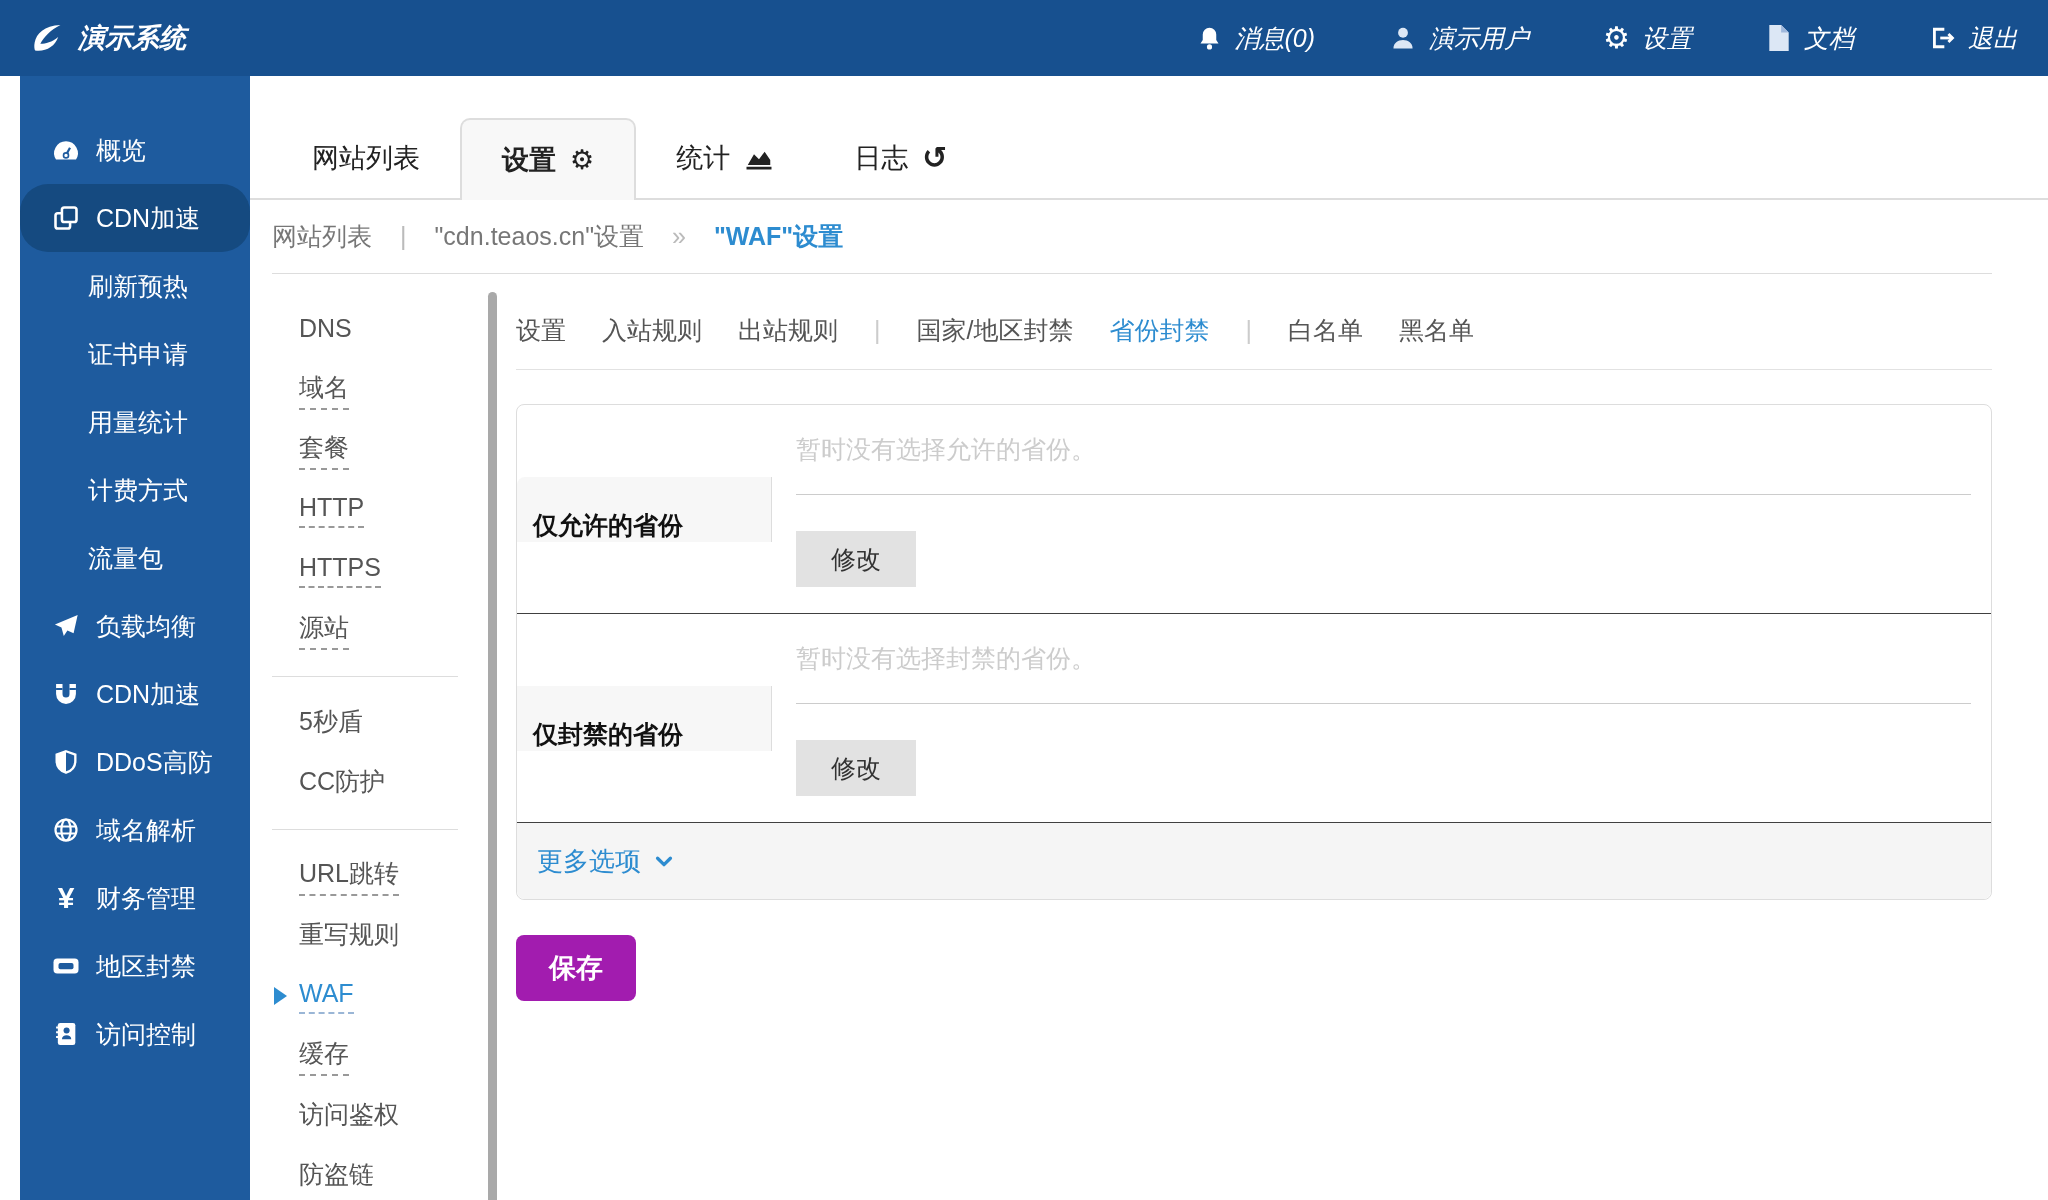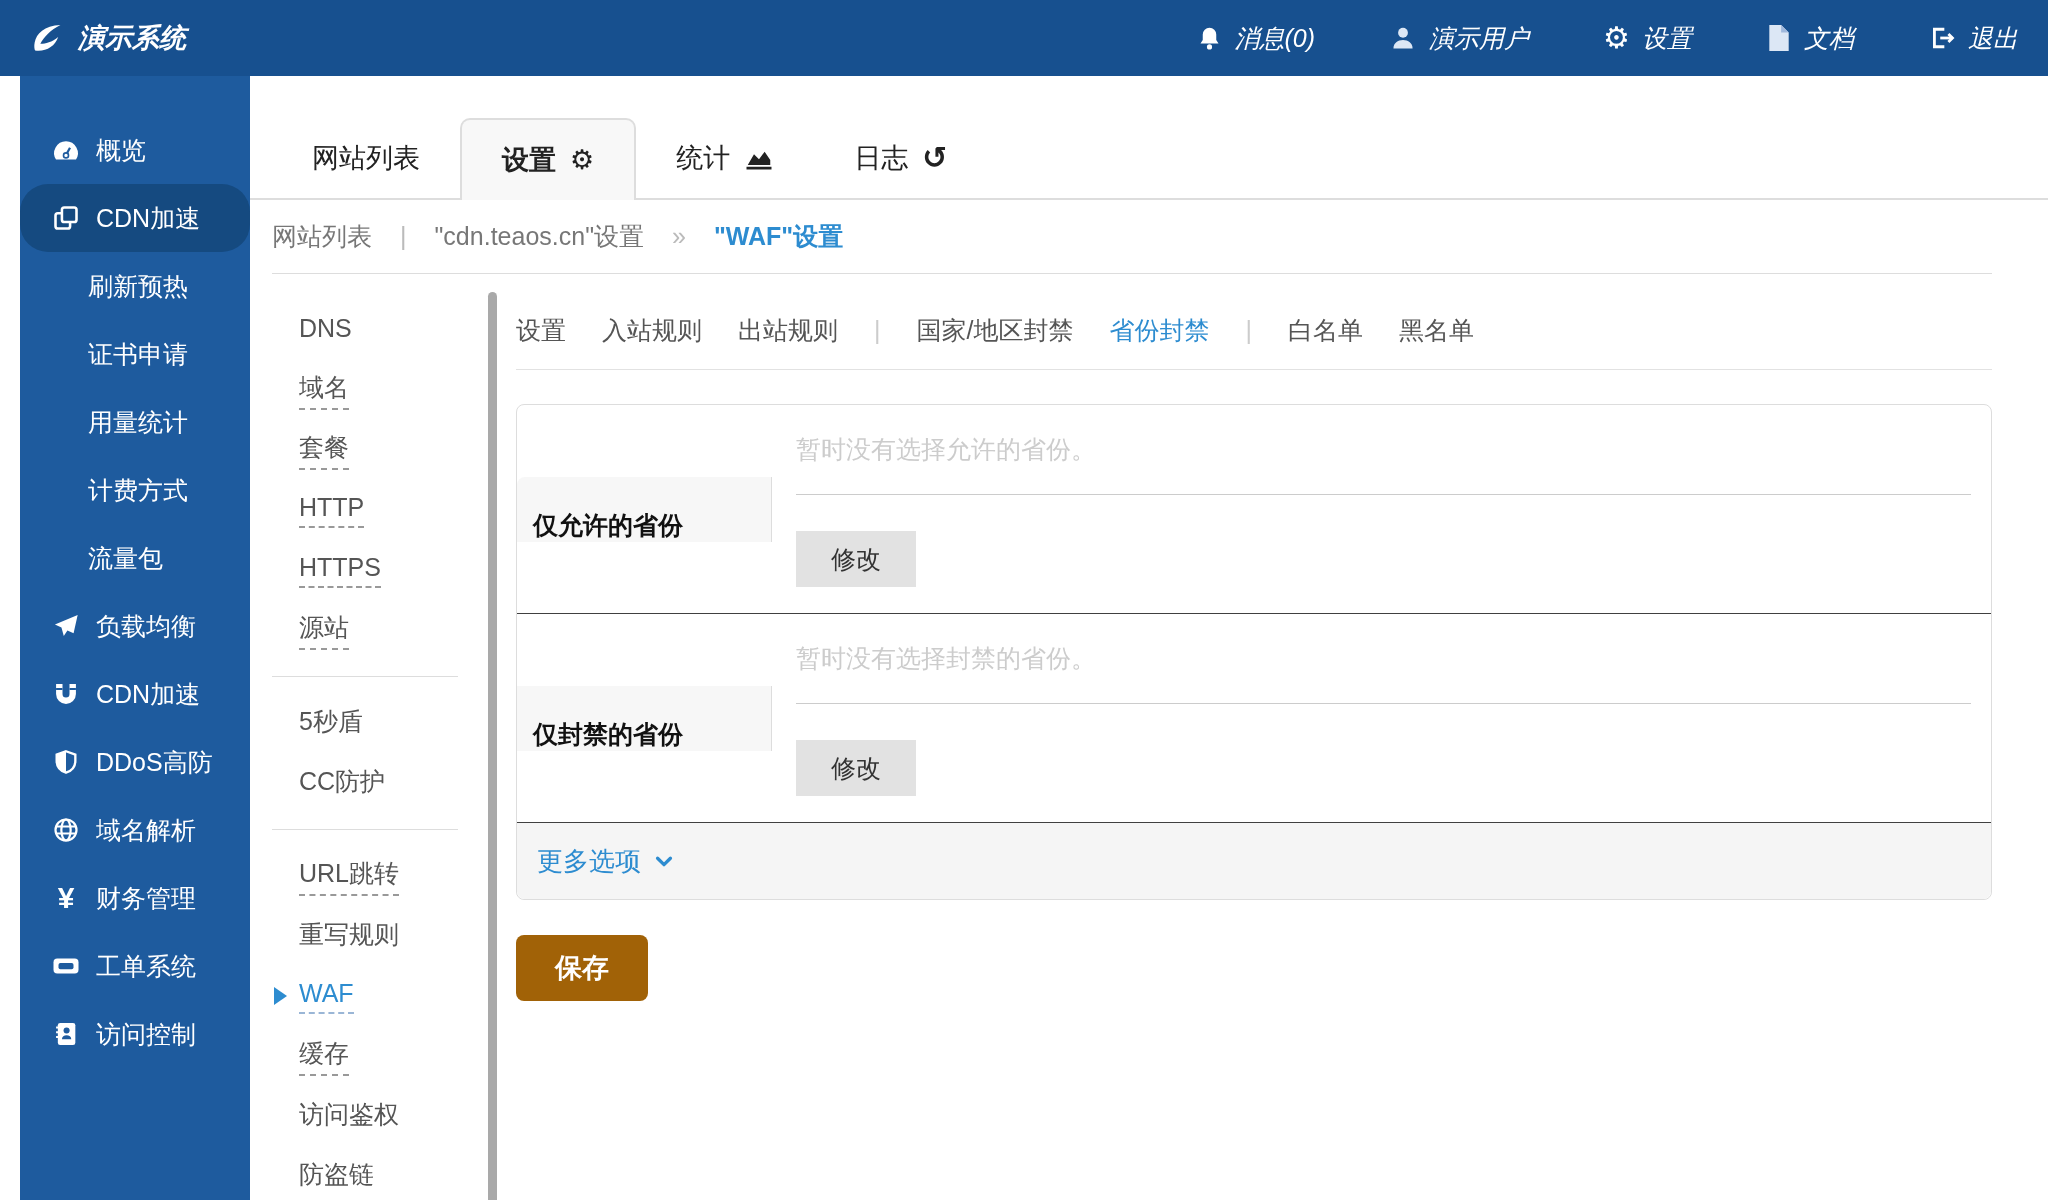--- a/index.html
+++ b/index.html
@@ -72,21 +72,21 @@
   .row-content { flex:1; padding:28px 20px 26px 24px; }
   .placeholder { font-size:25px; color:#ccc; line-height:32px; }
   .field-line { border-bottom:1px solid #ccc; margin-top:29px; }
   .modify-btn { margin-top:36px; width:120px; height:56px; background:#e2e2e2;
     border:none; border-radius:0; font-size:25px; color:#333; cursor:pointer;
     font-family:inherit; }
   .form-footer { background:#f5f5f5; height:76px; display:flex; align-items:center;
     padding-left:20px; border-radius:0 0 8px 8px; }
   .more-link { display:flex; align-items:center; gap:12px; color:#2d8cd0;
     font-size:26px; cursor:pointer; }
-  .save-btn { margin-top:35px; width:132px; height:66px; background:#a16207;
+  .save-btn { margin-top:35px; width:120px; height:66px; background:#a21caf;
     color:#fff; border:none; border-radius:8px; font-size:27px; font-weight:bold;
     cursor:pointer; font-family:inherit; }
 
   svg { display:block; }
 </style>
 </head>
 <body>
 
 <div class="topbar">
   <div class="logo">
@@ -219,21 +219,21 @@
       <span class="sicon" style="font-size:30px;font-weight:bold;">¥</span>
       <span>财务管理</span>
     </div>
     <div class="side-item">
       <span class="sicon">
         <svg width="30" height="30" viewBox="0 0 24 24">
             <rect x="2" y="6" width="20" height="12" rx="3" fill="#fff"></rect>
             <rect x="6" y="9.5" width="12" height="5" rx="1.5" fill="#1e5b9e"></rect>
           </svg>
       </span>
-      <span>工单系统</span>
+      <span>地区封禁</span>
     </div>
     <div class="side-item">
       <span class="sicon">
         <svg width="28" height="28" viewBox="0 0 24 24">
             <rect x="5" y="2.5" width="15" height="19" rx="2" fill="#fff"></rect>
             <circle cx="12.5" cy="9" r="2.6" fill="#1e5b9e"></circle>
             <path d="M8.5 16.5c0-2.2 1.8-3.5 4-3.5s4 1.3 4 3.5z" fill="#1e5b9e"></path>
             <path d="M3.5 6.5h3M3.5 10.5h3M3.5 14.5h3" stroke="#fff" stroke-width="1.7"></path>
           </svg>
       </span>

